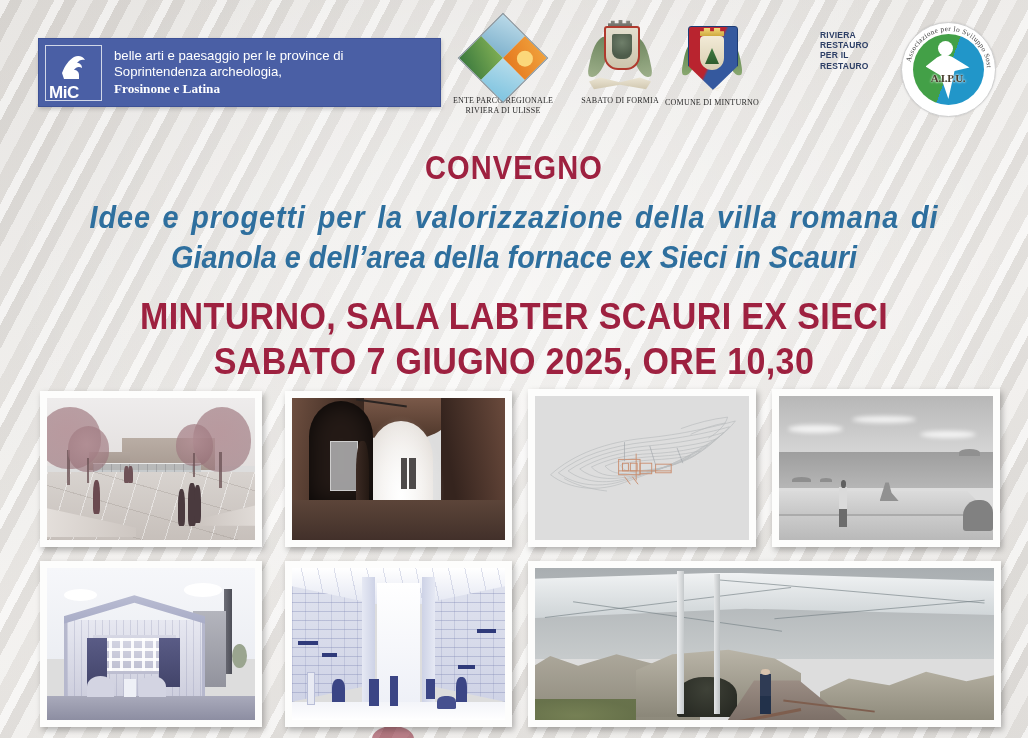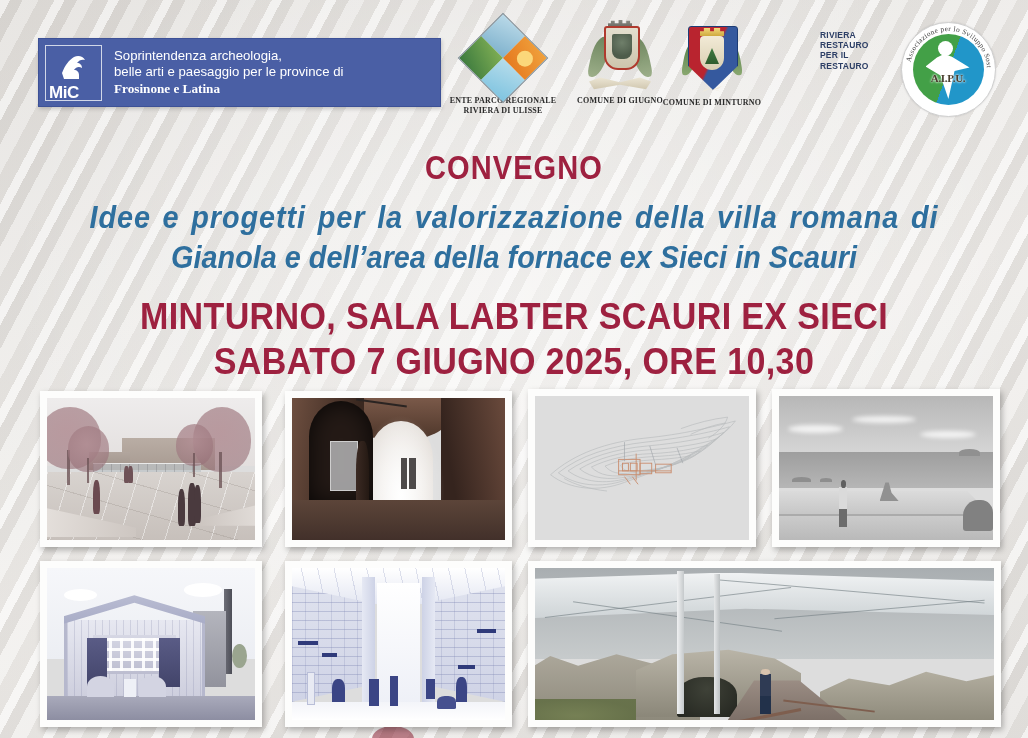--- a/index.html
+++ b/index.html
@@ -81,21 +81,21 @@
   .mic-lines div { font-size: 13.2px; white-space: nowrap; }
   .mic-lines div.bold { font-weight: bold; font-family: Liberation Serif, serif; }
 
   .logo {
     position: absolute;
     text-align: center;
   }
   .logo .cap {
     font-family: "Liberation Serif", serif;
     font-size: 8px;
-    font-weight: bold;
+    font-weight: normal;
     color: #2b2b2b;
     letter-spacing: 0.2px;
     white-space: nowrap;
     margin-top: 2px;
   }
 
   
   #logo-parco { left: 447px; top: 26px; width: 112px; }
   .rhombus {
     width: 64px; height: 64px;
@@ -618,22 +618,22 @@
   <div class="logo-bar">
 
     <div class="mic-logo">
       <div class="mic-mark">
         <svg width="34" height="34" viewBox="0 0 34 34" aria-hidden="true">
           <path d="M6 24 C9 16, 13 11, 18 8 C22 6, 27 7, 29 11 C26 10, 23 11, 21 14 C24 14, 26 16, 26 19 C23 17, 20 18, 18 21 C21 21, 23 23, 23 26 L23 30 L8 30 Z" fill="#ffffff"></path>
         </svg>
         <span class="mic-text">MiC</span>
       </div>
       <div class="mic-lines">
+        <div>belle arti e paesaggio per le province di</div>
         <div>Soprintendenza archeologia,</div>
-        <div>belle arti e paesaggio per le province di</div>
         <div class="bold">Frosinone e Latina</div>
       </div>
     </div>
 
     <div class="logo" id="logo-parco">
       <div class="rhombus">
         <i class="rh-1"></i>
           <i class="rh-2"></i>
           <i class="rh-3"></i>
           <i class="rh-4"></i>
@@ -643,21 +643,21 @@
     </div>
 
     <div class="logo" id="logo-formia">
       <div class="crest-formia">
         <div class="crest-laurel-l"></div>
         <div class="crest-laurel-r"></div>
         <div class="crest-crown"></div>
         <div class="crest-shield"></div>
         <div class="crest-ribbon"></div>
       </div>
-      <div class="cap">COMUNE DI GIUGNO</div>
+      <div class="cap">SABATO DI FORMIA</div>
     </div>
 
     <div class="logo" id="logo-minturno">
       <div class="crest-minturno">
         <div class="crest-mi-laurel-l"></div>
         <div class="crest-mi-laurel-r"></div>
         <div class="crest-mi-body"></div>
         <div class="crest-mi-crown"></div>
         <div class="crest-mi-inner"></div>
         <div class="crest-mi-bow"></div>

